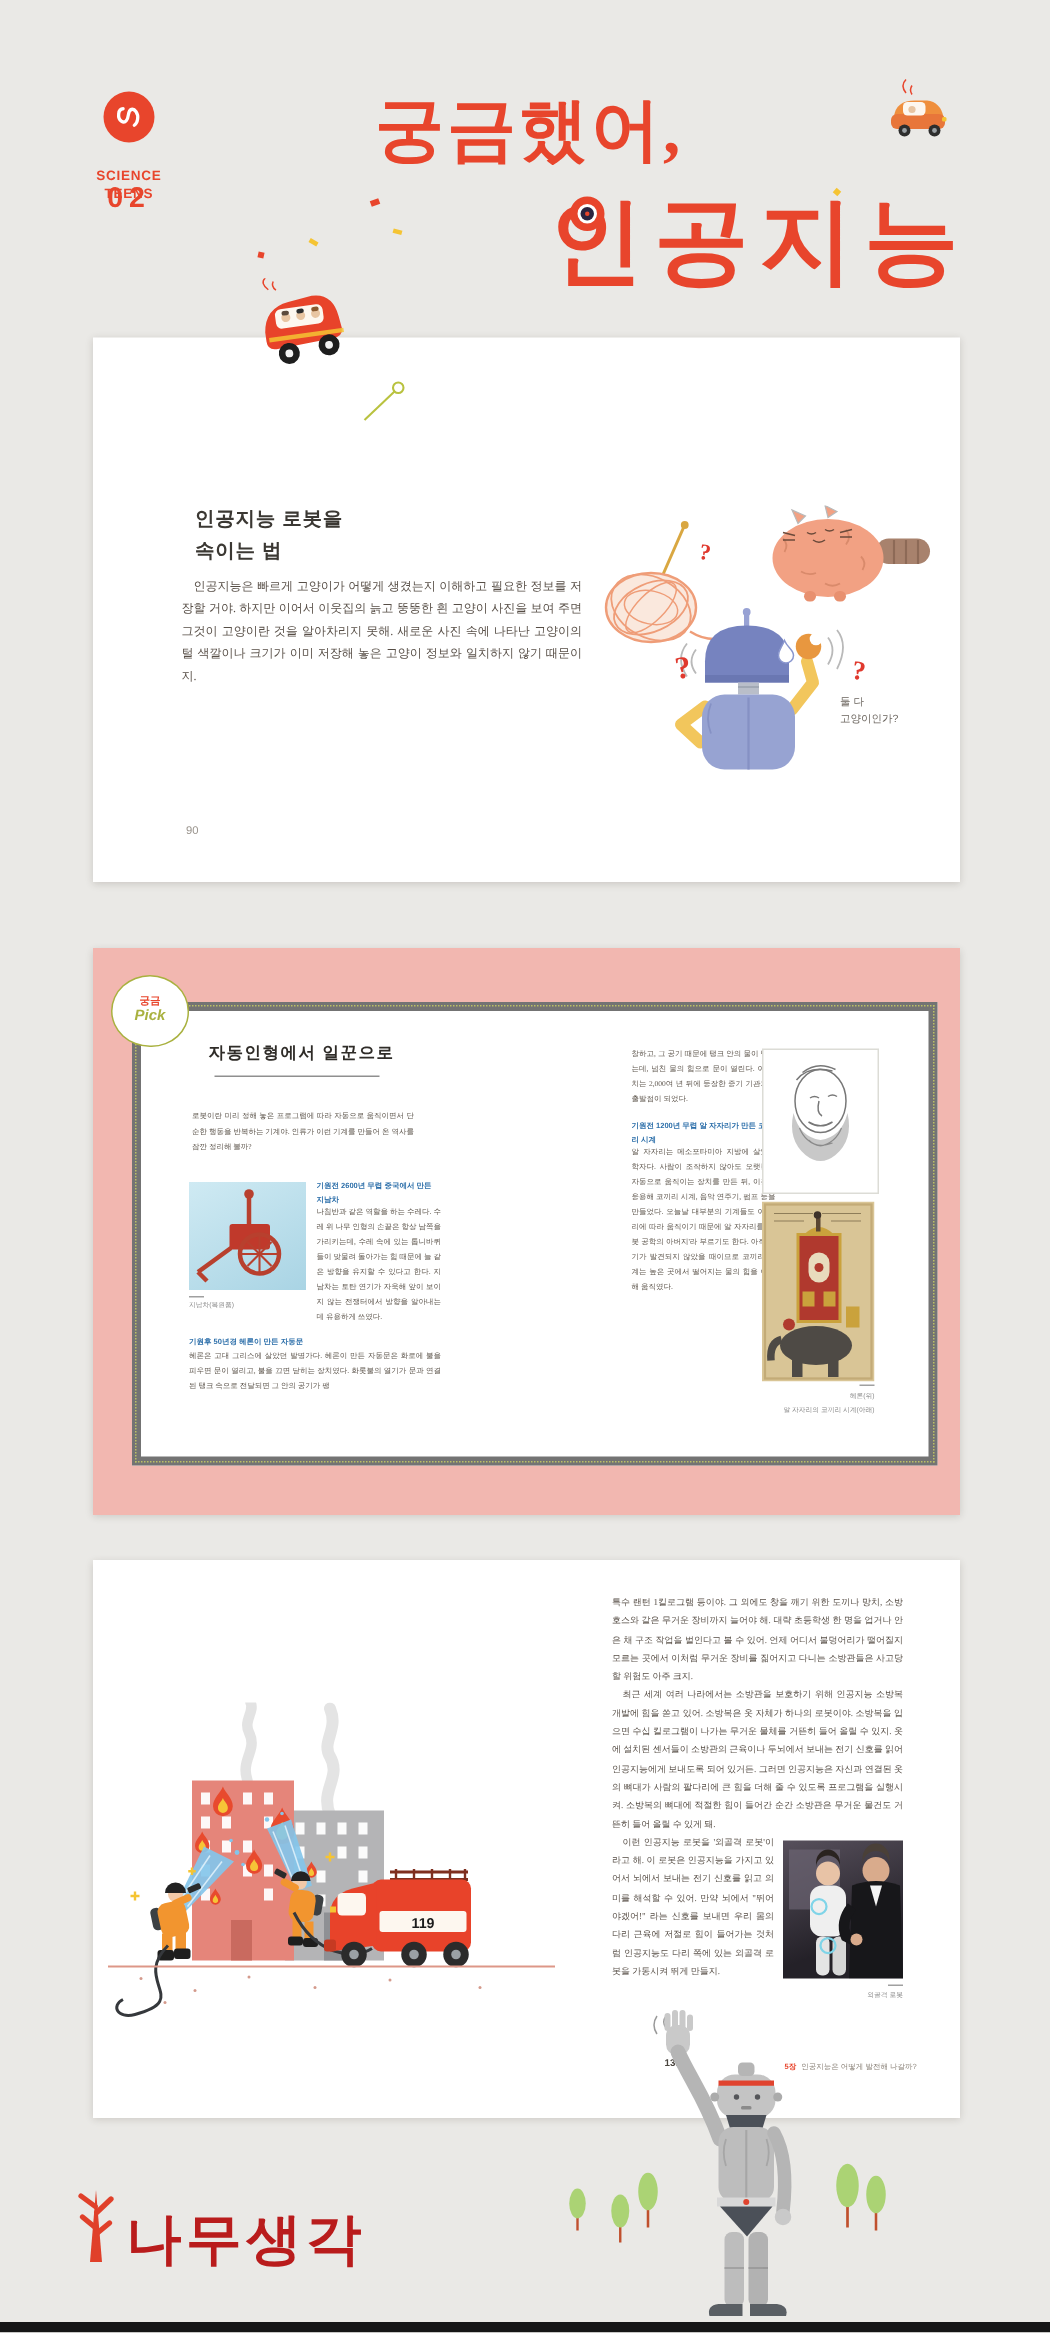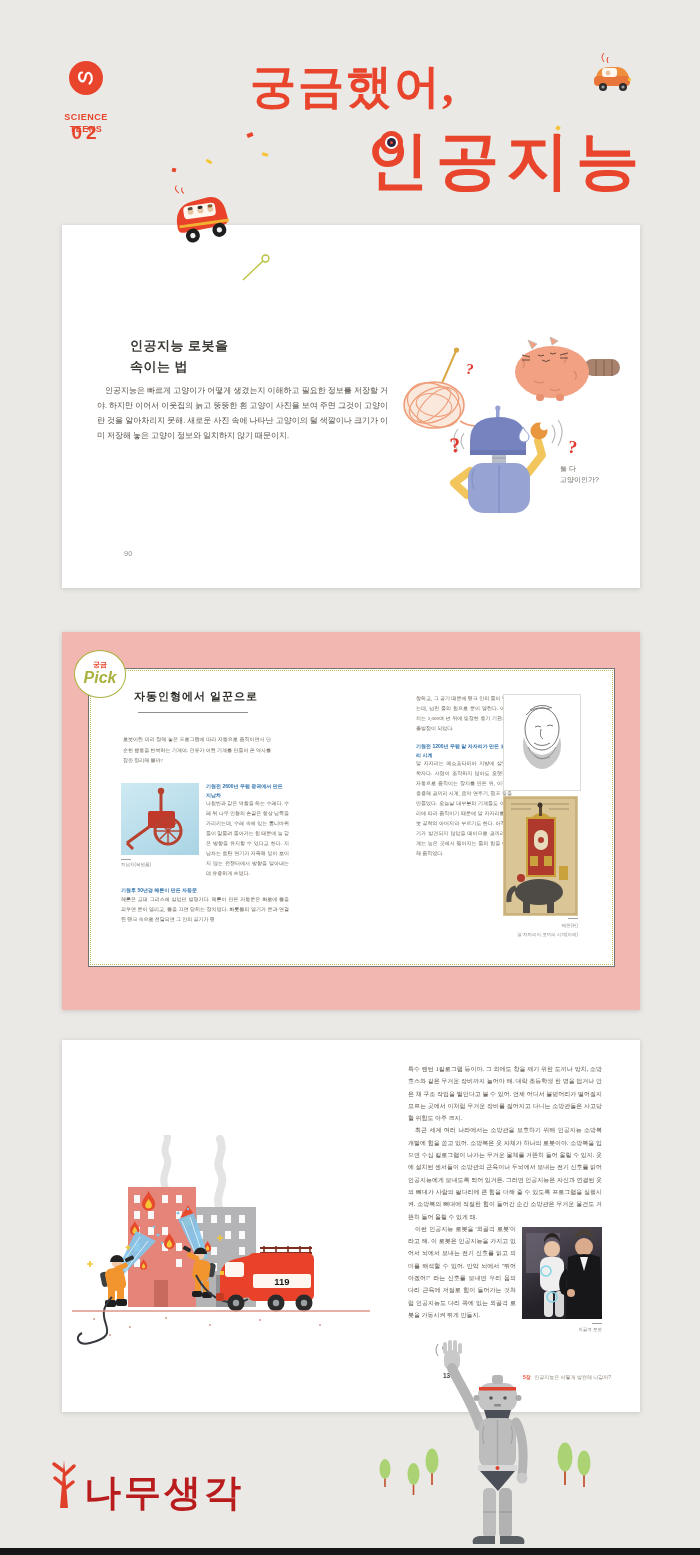--- a/index.html
+++ b/index.html
@@ -32,36 +32,36 @@
   .card{left:62px;width:578px;background:#fff;box-shadow:0 1px 5px rgba(60,50,40,.18);}
   .card1{top:225px;height:363px;}
   .card2{top:632px;height:378px;background:#f2b7b0;}
   .card3{top:1040px;height:372px;}
 
   
   .p1-heading{left:68px;top:86px;font-size:13px;font-weight:800;color:#3b3833;line-height:1.65;letter-spacing:.5px;margin-top:24px;}
   .p1-body{left:35px;top:158px;width:291px;font-family:"Liberation Serif",serif;font-size:8px;
            line-height:15px;color:#574e46;text-align:justify;}
   .p1-body p{margin:0;}
-  .p1-body p.ind{text-indent:8px;}
+  .p1-body p.ind{text-indent:8px;margin-left:24px;}
   .p1-pagenum{left:62px;top:324px;font-size:7.5px;color:#9a948d;}
   .qm{font-family:"Liberation Serif",serif;font-weight:700;color:#e0392e;}
   .qm1{left:404px;top:136px;font-size:15px;transform:rotate(10deg);}
   .qm2{left:388px;top:208px;font-size:21px;transform:rotate(-8deg);}
   .qm3{left:506px;top:212px;font-size:18px;transform:rotate(8deg);}
   .p1-bubble{left:498px;top:238px;width:64px;font-size:7px;color:#6b655e;line-height:1.6;}
 
   
-  .p2-inner{left:26px;top:36px;width:525px;height:297px;background:#fff;border:1px solid #737373;
+  .p2-inner{left:26px;top:36px;width:525px;height:297px;background:#fff;border:6px solid #737373;
             outline:1px dotted #bcc065;outline-offset:-3px;}
   .p2-badge{left:12px;top:18px;width:50px;height:46px;background:#fff;border:1.5px solid #a9b13f;
             border-radius:50% 50% 48% 50%;display:flex;flex-direction:column;align-items:center;
             justify-content:center;z-index:4;}
   .p2-badge .b1{font-size:7px;font-weight:700;color:#e8452c;line-height:1.1;}
-  .p2-badge .b2{font-size:16px;font-weight:800;font-style:italic;color:#a9b13f;line-height:1.2;}
+  .p2-badge .b2{font-size:10px;font-weight:800;font-style:italic;color:#a9b13f;line-height:1.2;}
   .p2-title{left:37px;top:20px;width:140px;text-align:center;font-size:11px;font-weight:800;color:#2f2c28;letter-spacing:1px;}
   .p2-underline{left:49px;top:43px;width:110px;height:1px;background:#8f8f8f;}
   .small-serif{font-family:"Liberation Serif",serif;color:#5c544b;text-align:justify;}
   .p2-intro{left:34px;top:66px;width:148px;font-size:5px;line-height:10.5px;}
   .p2-col1{left:32px;top:113px;width:168px;font-size:5px;line-height:10px;}
   .p2-col2{left:327px;top:25px;width:96px;font-size:5px;line-height:10px;}
   .bluehead{color:#2b6ea9;font-weight:700;font-family:"Liberation Sans",sans-serif;
             font-size:5px;line-height:8.5px;text-align:left;margin:0 0 3px 0;}
   .p2-col1 .bluehead.h2x{margin-top:7px;}
   .p2-col2 .bluehead{margin-top:8px;}

